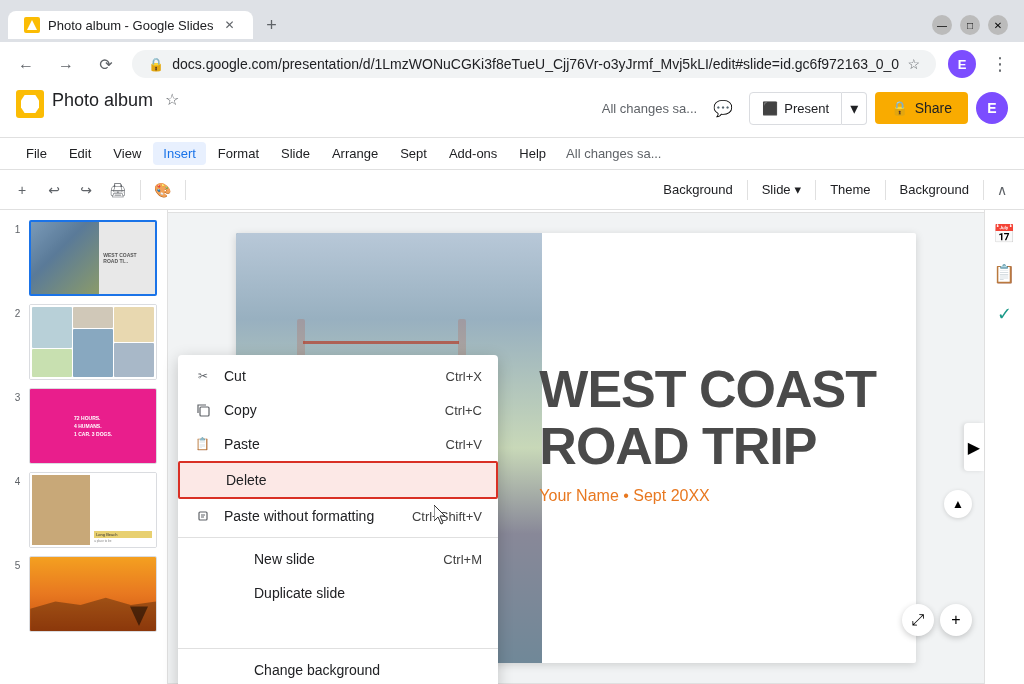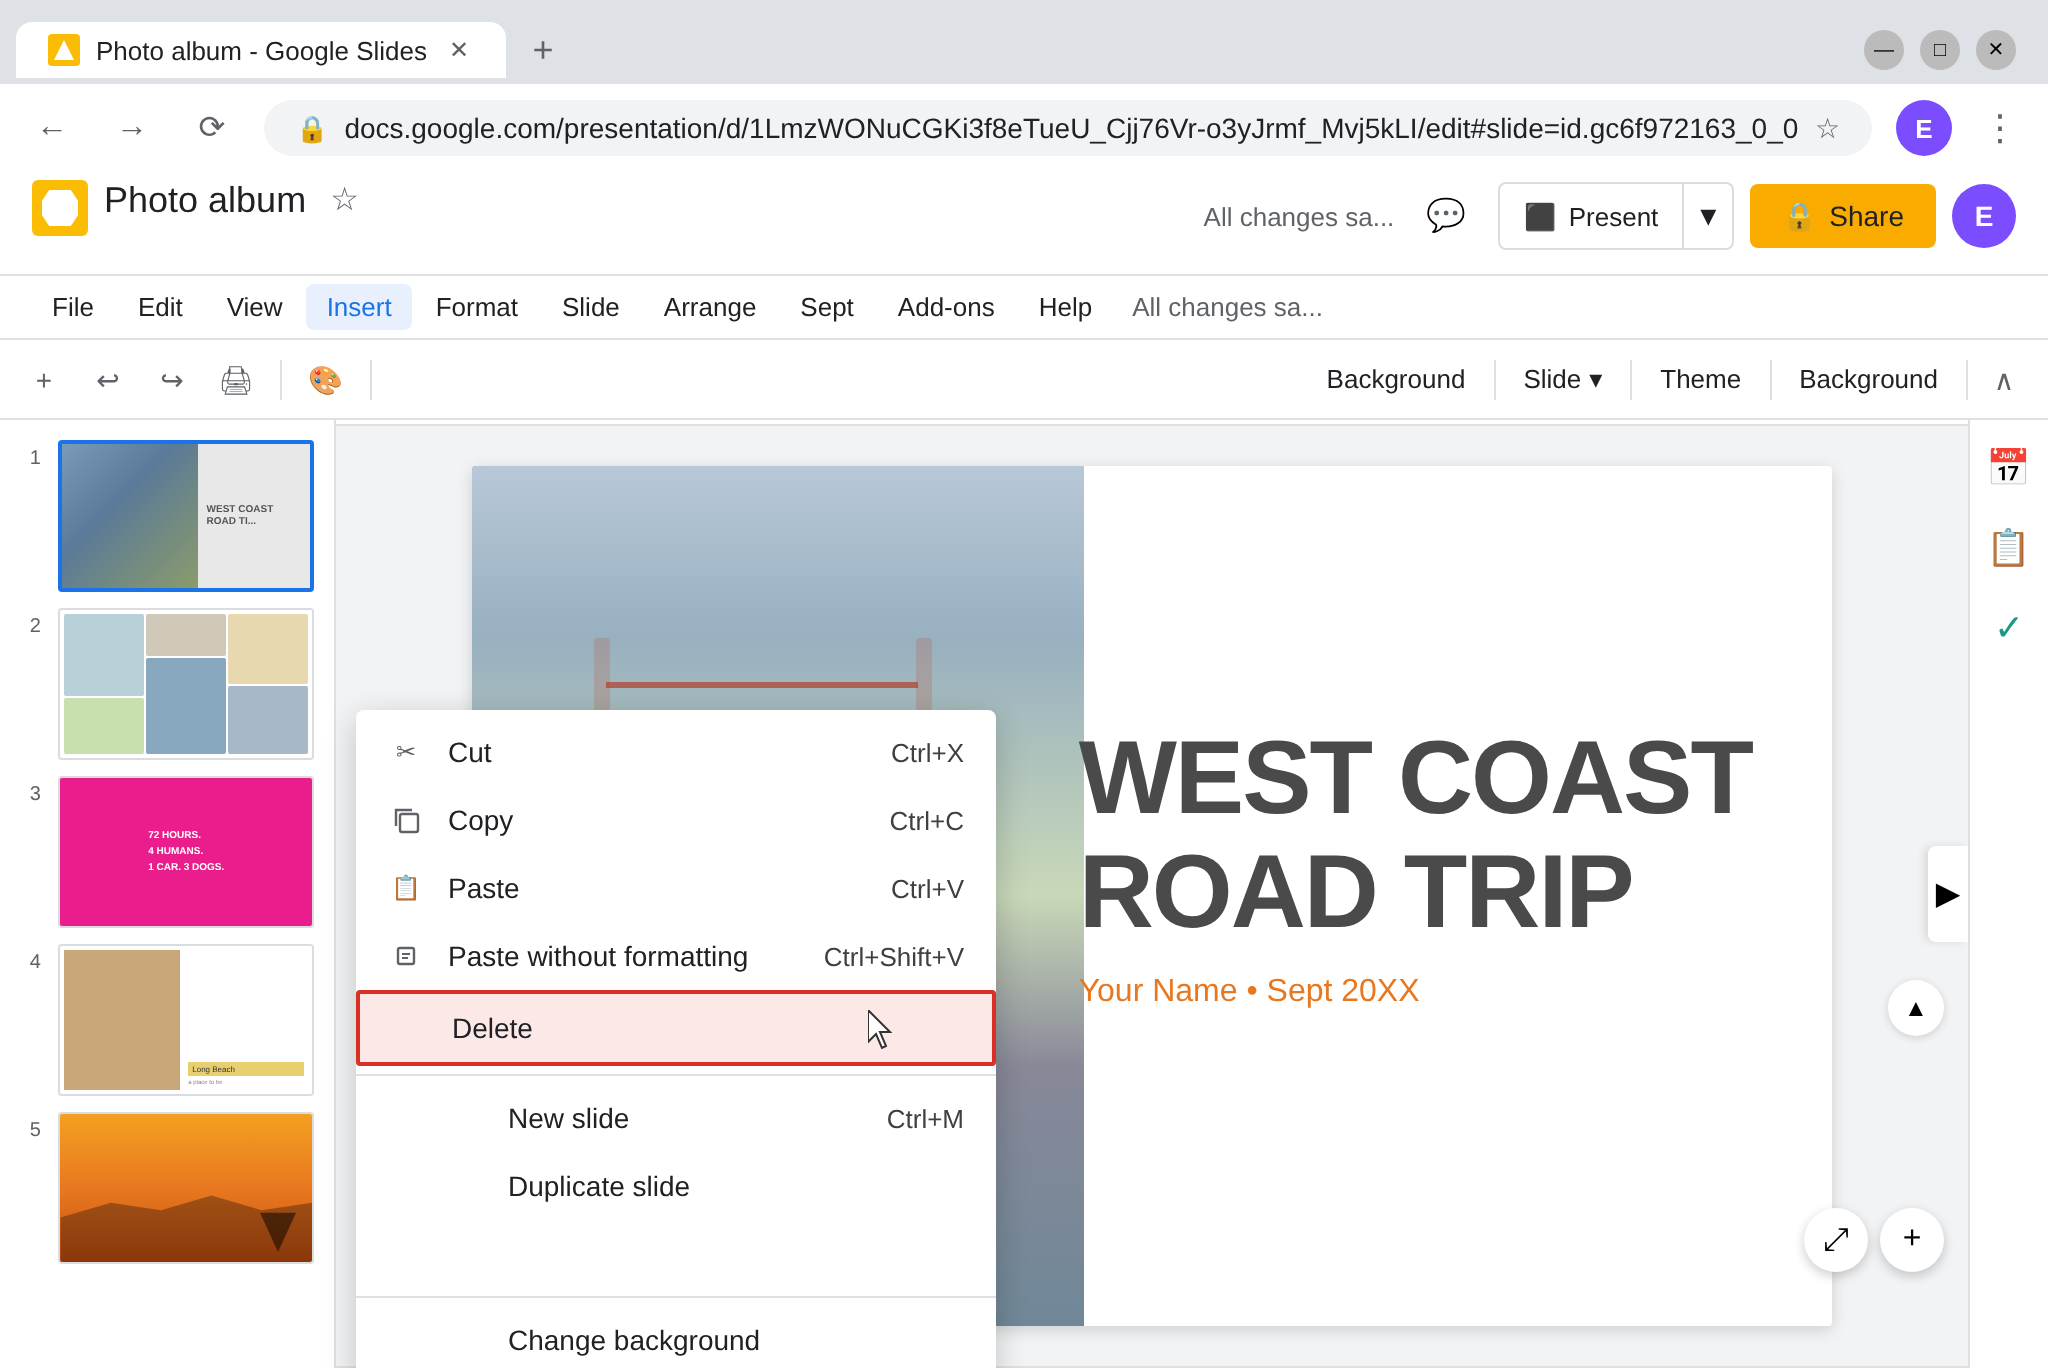--- a/index.html
+++ b/index.html
@@ -315,37 +315,37 @@
         <span class="ctx-label">Copy</span>
         <span class="ctx-shortcut">Ctrl+C</span>
       </div>
 
       <div class="ctx-item">
         <div class="ctx-icon">📋</div>
         <span class="ctx-label">Paste</span>
         <span class="ctx-shortcut">Ctrl+V</span>
       </div>
 
+      <div class="ctx-item highlighted">
+        <div class="ctx-icon"></div>
+        <span class="ctx-label">Delete</span>
+      </div>
+
       <div class="ctx-item">
         <div class="ctx-icon">
           <svg width="14" height="14" viewBox="0 0 14 14" fill="none">
             <rect x="3" y="3" width="8" height="8" rx="1" stroke="#5f6368" stroke-width="1.2" fill="none"></rect>
             <line x1="5" y1="6" x2="9" y2="6" stroke="#5f6368" stroke-width="1"></line>
             <line x1="5" y1="8" x2="8" y2="8" stroke="#5f6368" stroke-width="1"></line>
           </svg>
         </div>
         <span class="ctx-label">Paste without formatting</span>
         <span class="ctx-shortcut">Ctrl+Shift+V</span>
       </div>
 
-      <div class="ctx-item highlighted">
-        <div class="ctx-icon"></div>
-        <span class="ctx-label">Delete</span>
-      </div>
-
       <div class="ctx-separator"></div>
 
       <div class="ctx-item">
         <div class="ctx-icon"></div>
         <span class="ctx-label ctx-no-icon">New slide</span>
         <span class="ctx-shortcut">Ctrl+M</span>
       </div>
 
       <div class="ctx-item">
         <div class="ctx-icon"></div>

